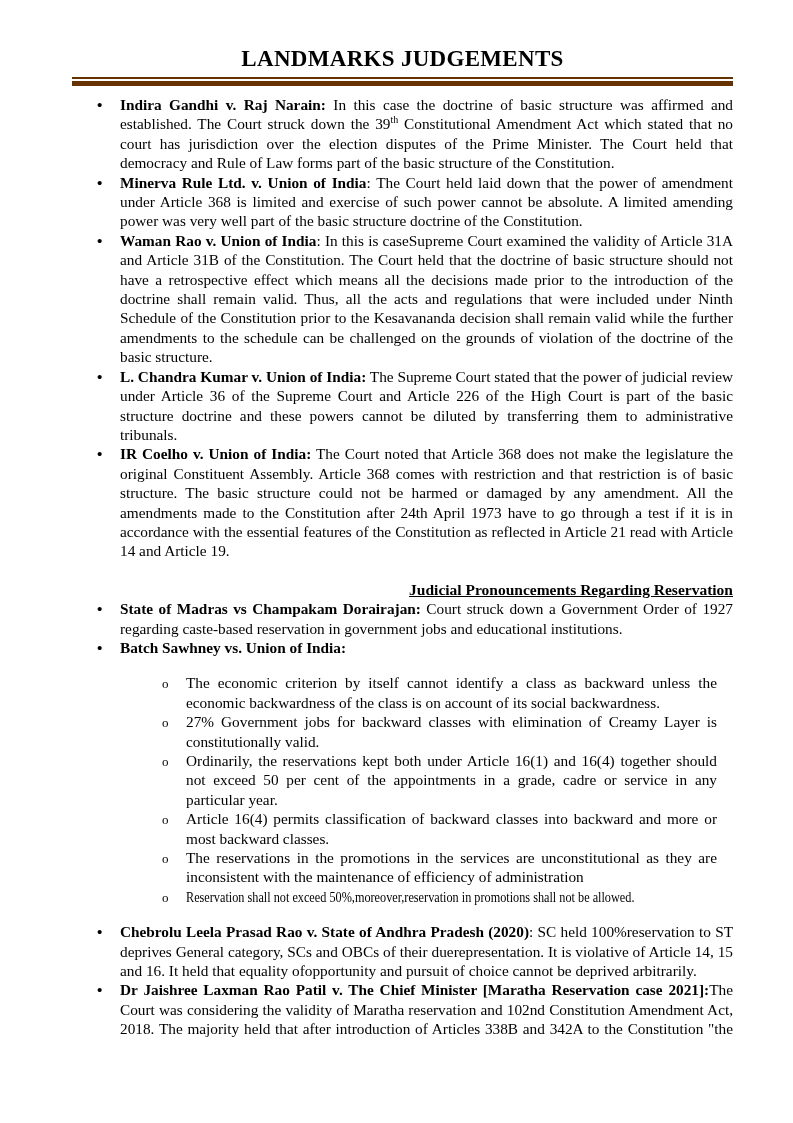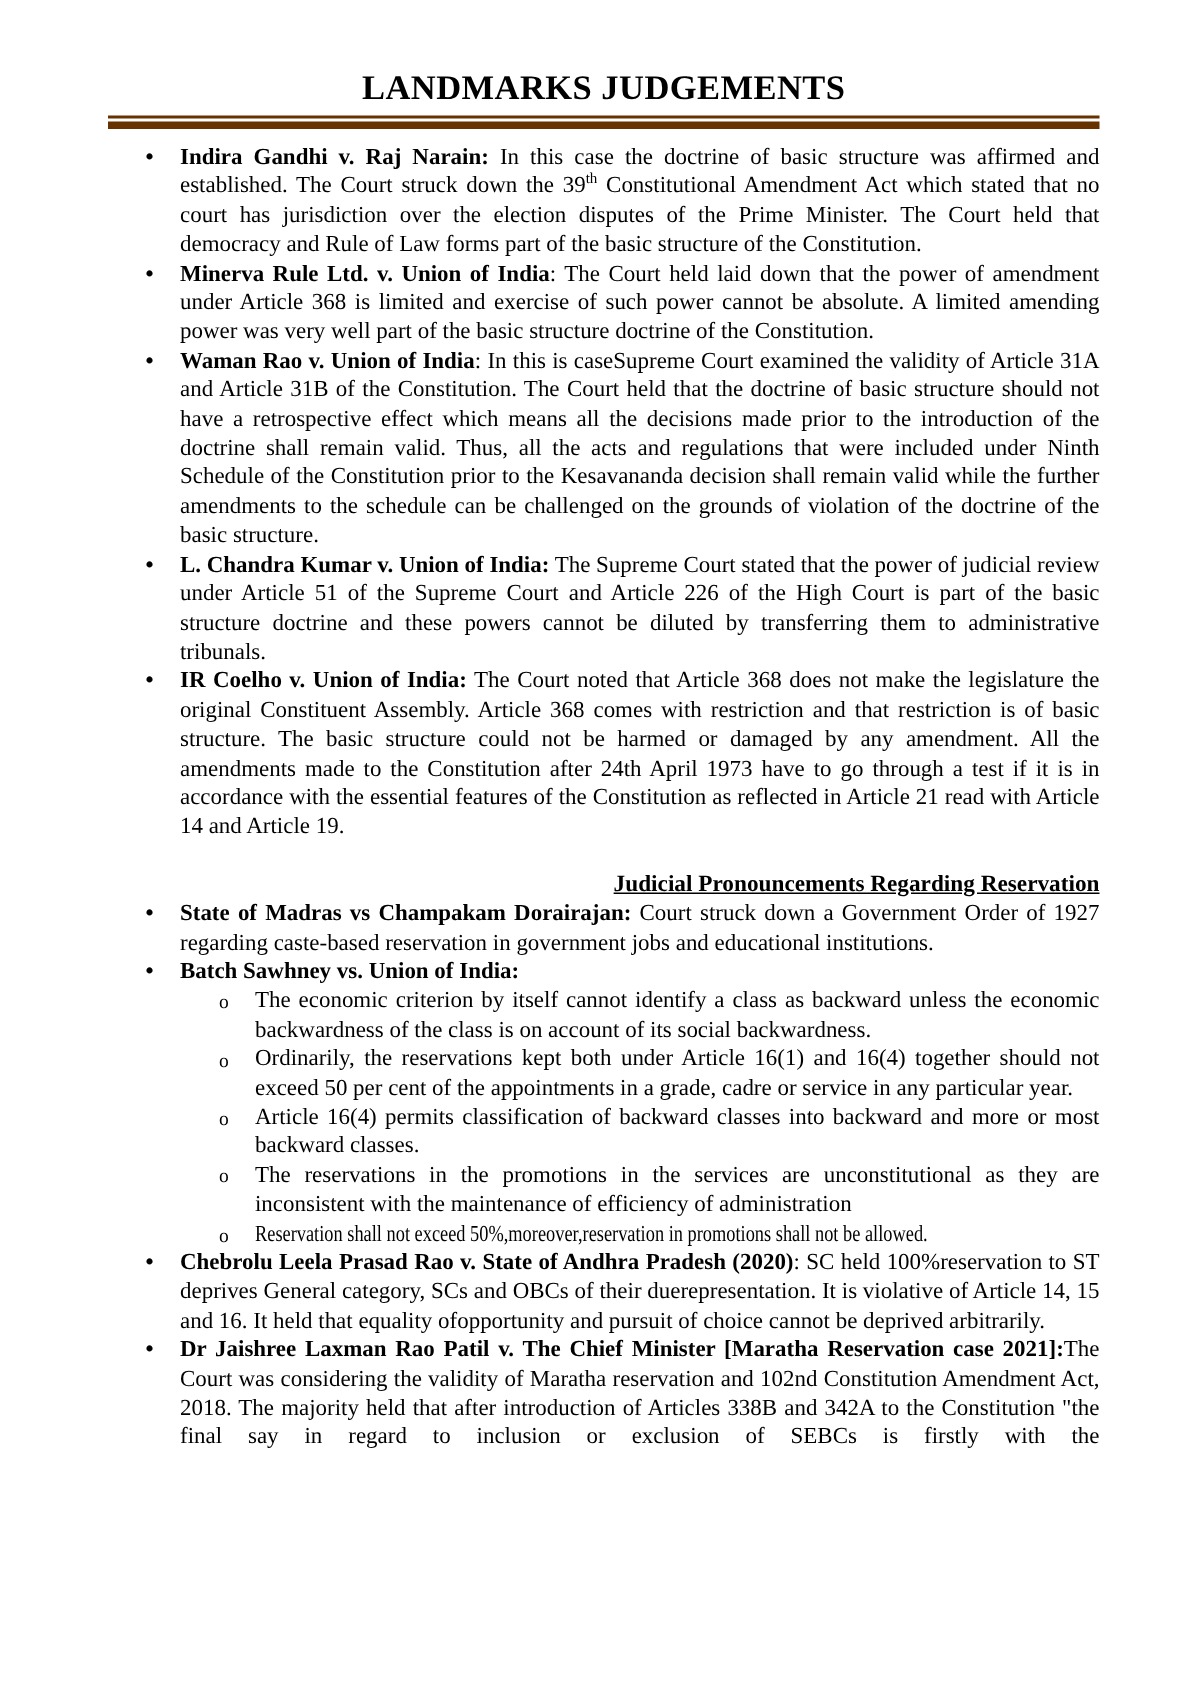--- a/index.html
+++ b/index.html
@@ -32,21 +32,21 @@
     position:relative;
     text-align:justify;
     font-size:15.3px;
     line-height:19.4px;
   }
   ul.l1 > li::before {
     content:"\2022";
     position:absolute; left:-23px; top:0;
     font-size:15.3px; font-weight:bold;
   }
-  ul.l2 { margin:0; padding:0 0 0 50px; list-style:none; }
+  ul.l2 { margin:16px; padding:0 0 0 50px; list-style:none; }
   ul.l2 > li {
     position:relative;
     text-align:justify;
     font-size:15.3px;
     line-height:19.4px;
   }
   ul.l2 > li::before {
     content:"o";
     position:absolute; left:-24px; top:0.5px;
     font-size:13px;
@@ -103,37 +103,38 @@
       <li>
         <b class="case-name">Indira Gandhi v. Raj Narain:</b><span> In this case the doctrine of basic structure was affirmed and established. The Court struck down the 39</span><sup class="ord">th</sup><span> Constitutional Amendment Act which stated that no court has jurisdiction over the election disputes of the Prime Minister. The Court held that democracy and Rule of Law forms part of the basic structure of the Constitution.</span>
       </li>
       <li>
         <b class="case-name">Minerva Rule Ltd. v. Union of India</b><span>: The Court held laid down that the power of amendment under Article 368 is limited and exercise of such power cannot be absolute. A limited amending power was very well part of the basic structure doctrine of the Constitution.</span>
       </li>
       <li>
         <b class="case-name">Waman Rao v. Union of India</b><span>: In this is caseSupreme Court examined the validity of Article 31A and Article 31B of the Constitution. The Court held that the doctrine of basic structure should not have a retrospective effect which means all the decisions made prior to the introduction of the doctrine shall remain valid. Thus, all the acts and regulations that were included under Ninth Schedule of the Constitution prior to the Kesavananda decision shall remain valid while the further amendments to the schedule can be challenged on the grounds of violation of the doctrine of the basic structure.</span>
       </li>
       <li>
-        <b class="case-name">L. Chandra Kumar v. Union of India:</b><span> The Supreme Court stated that the power of judicial review under Article 51 of the Supreme Court and Article 226 of the High Court is part of the basic structure doctrine and these powers cannot be diluted by transferring them to administrative tribunals.</span>
+        <b class="case-name">L. Chandra Kumar v. Union of India:</b><span> The Supreme Court stated that the power of judicial review under Article 36 of the Supreme Court and Article 226 of the High Court is part of the basic structure doctrine and these powers cannot be diluted by transferring them to administrative tribunals.</span>
       </li>
       <li>
         <b class="case-name">IR Coelho v. Union of India:</b><span> The Court noted that Article 368 does not make the legislature the original Constituent Assembly. Article 368 comes with restriction and that restriction is of basic structure. The basic structure could not be harmed or damaged by any amendment. All the amendments made to the Constitution after 24th April 1973 have to go through a test if it is in accordance with the essential features of the Constitution as reflected in Article 21 read with Article 14 and Article 19.</span>
       </li>
     </ul>
 
     <h2 class="section-heading">Judicial Pronouncements Regarding Reservation</h2>
 
     <ul class="l1">
       <li>
         <b class="case-name">State of Madras vs Champakam Dorairajan:</b><span> Court struck down a Government Order of 1927 regarding caste-based reservation in government jobs and educational institutions.</span>
       </li>
       <li>
         <b class="case-name">Batch Sawhney vs. Union of India:</b>
         <ul class="l2">
           <li>The economic criterion by itself cannot identify a class as backward unless the economic backwardness of the class is on account of its social backwardness.</li>
+          <li>27% Government jobs for backward classes with elimination of Creamy Layer is constitutionally valid.</li>
           <li>Ordinarily, the reservations kept both under Article 16(1) and 16(4) together should not exceed 50 per cent of the appointments in a grade, cadre or service in any particular year.</li>
           <li>Article 16(4) permits classification of backward classes into backward and more or most backward classes.</li>
           <li>The reservations in the promotions in the services are unconstitutional as they are inconsistent with the maintenance of efficiency of administration</li>
           <li class="condensed"><span class="condensed-text">Reservation shall not exceed 50%,moreover,reservation in promotions shall not be allowed.</span></li>
         </ul>
       </li>
       <li>
         <b class="case-name">Chebrolu Leela Prasad Rao v. State of Andhra Pradesh (2020)</b><span>: SC held 100%reservation to ST deprives General category, SCs and OBCs of their duerepresentation. It is violative of Article 14, 15 and 16. It held that equality ofopportunity and pursuit of choice cannot be deprived arbitrarily.</span>
       </li>
       <li class="justify-last">

